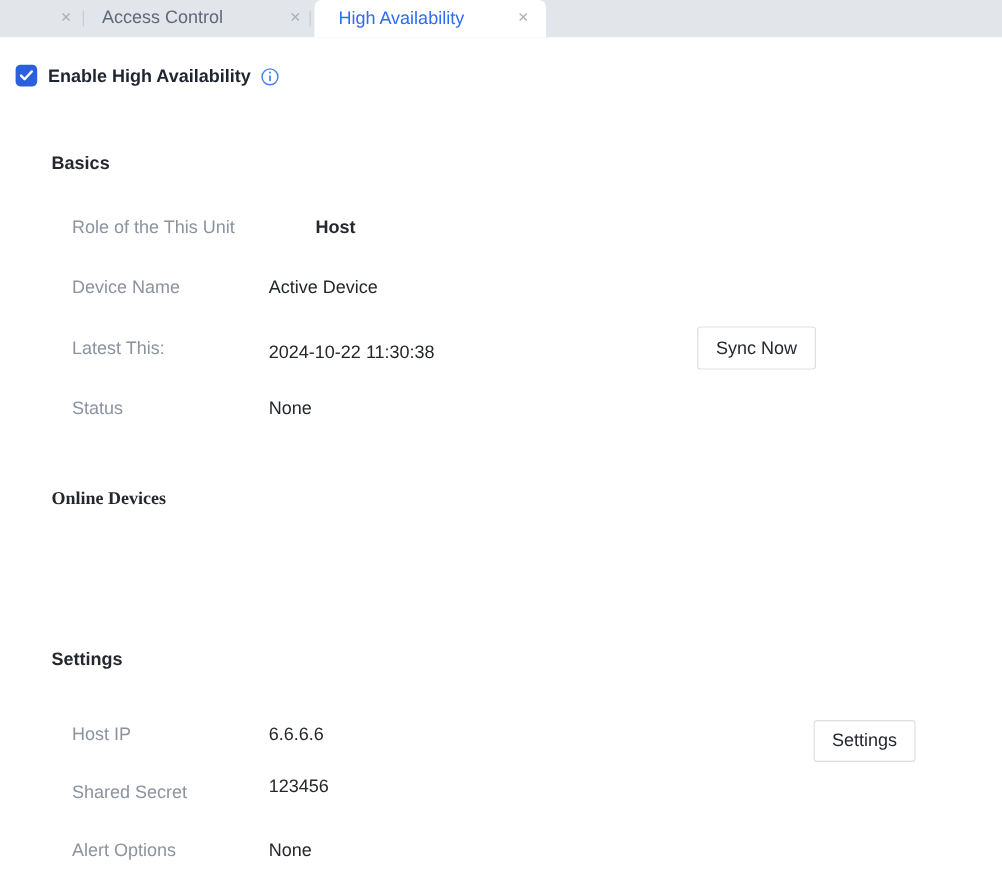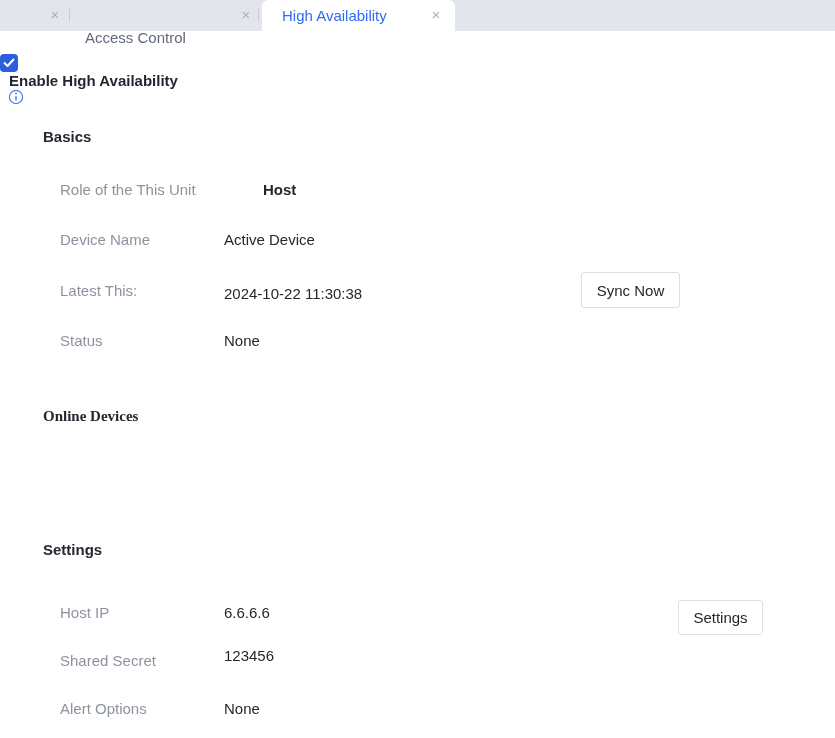--- a/index.html
+++ b/index.html
@@ -63,24 +63,23 @@
     line-height: 31px;
     font-size: 15px;
     color: #2e6bf6;
     white-space: nowrap;
   }
   .tab-active .tab-close { left: 166px; }
 
   
   .enable-row {
     position: absolute;
-    left: 0; top: 54px;
+    left: 13px; top: 54px;
     display: flex;
-    align-items: flex-start;
-    flex-direction: column;
+    align-items: flex-end;
   }
   .checkbox {
     width: 18px; height: 18px;
     background: #2b5fdd;
     border-radius: 4px;
     display: flex;
     align-items: center;
     justify-content: center;
     cursor: pointer;
     flex: 0 0 auto;
@@ -152,21 +151,21 @@
 </style>
 </head>
 <body>
 
 <div class="screen">
 
   <div class="tabbar">
     <span class="tab-close" style="left:47px;">×</span>
     <span class="tab-sep" style="left:69px;"></span>
 
-    <span class="tab-label-inactive" style="left:85px;margin-top:23px;">Access Control</span>
+    <span class="tab-label-inactive" style="left:85px;">Access Control</span>
     <span class="tab-close" style="left:238px;">×</span>
     <span class="tab-sep" style="left:258px;"></span>
 
     <div class="tab-active">
       <span class="active-label">High Availability</span>
       <span class="tab-close">×</span>
     </div>
   </div>
 
   <div class="enable-row">

